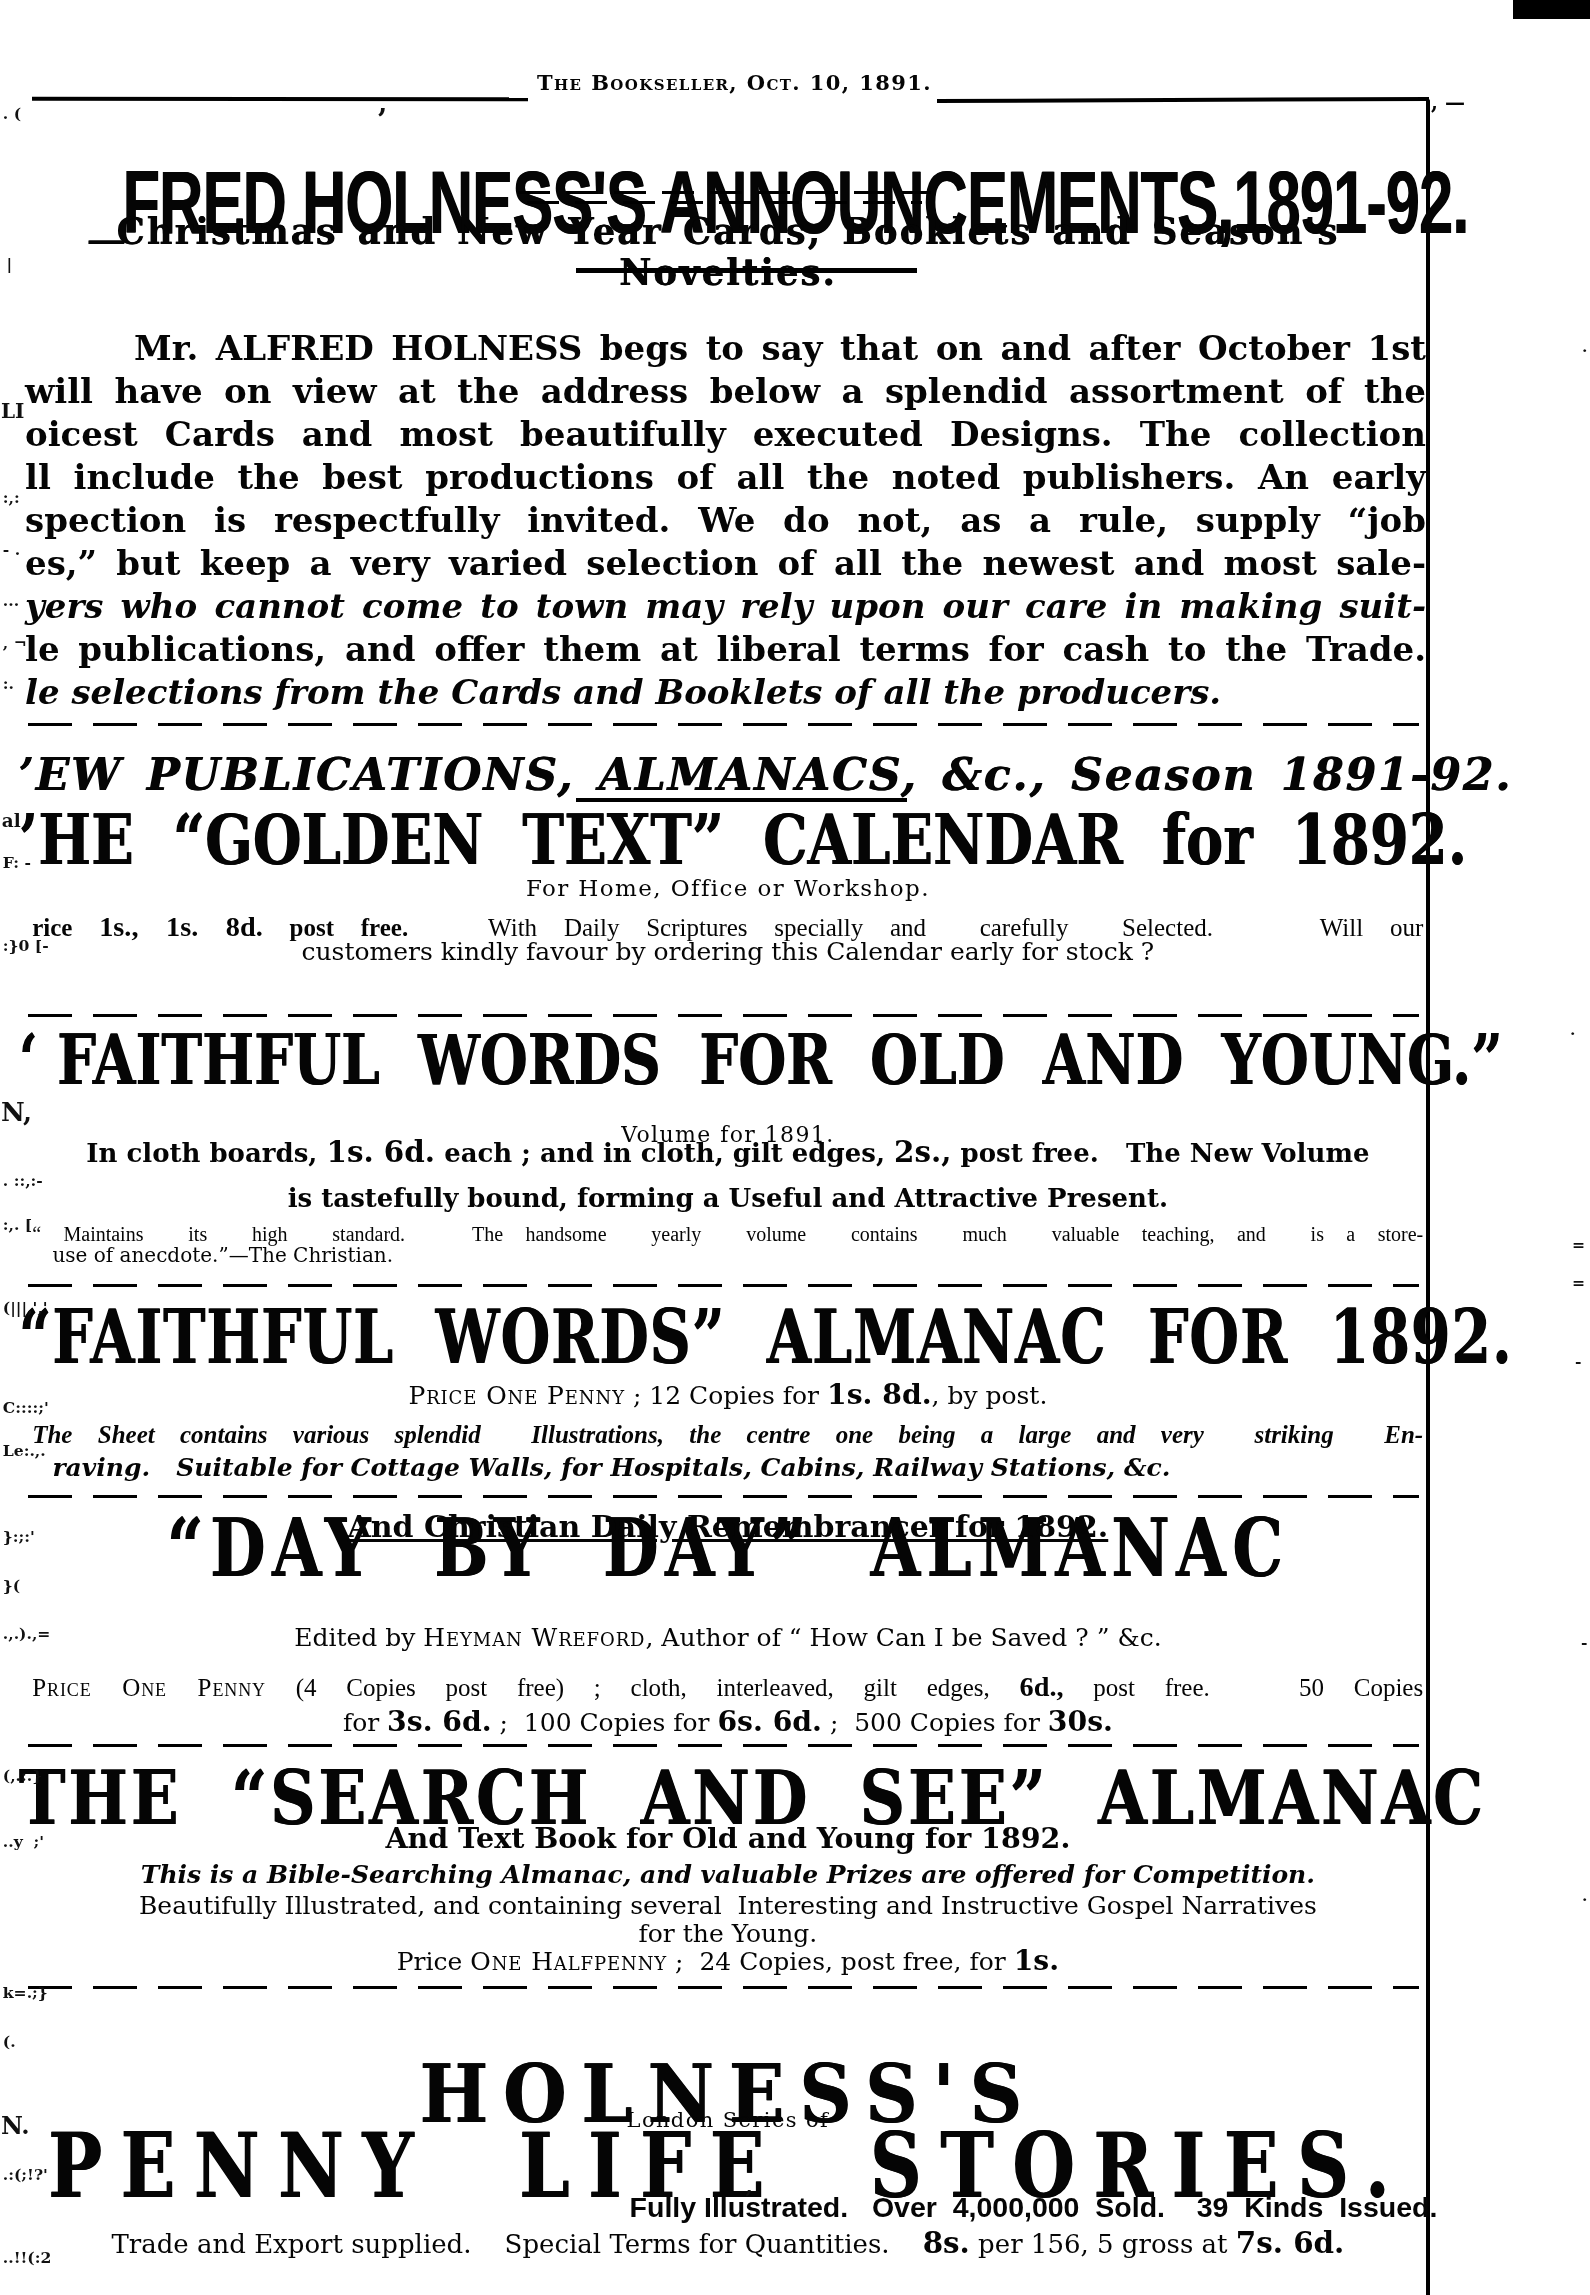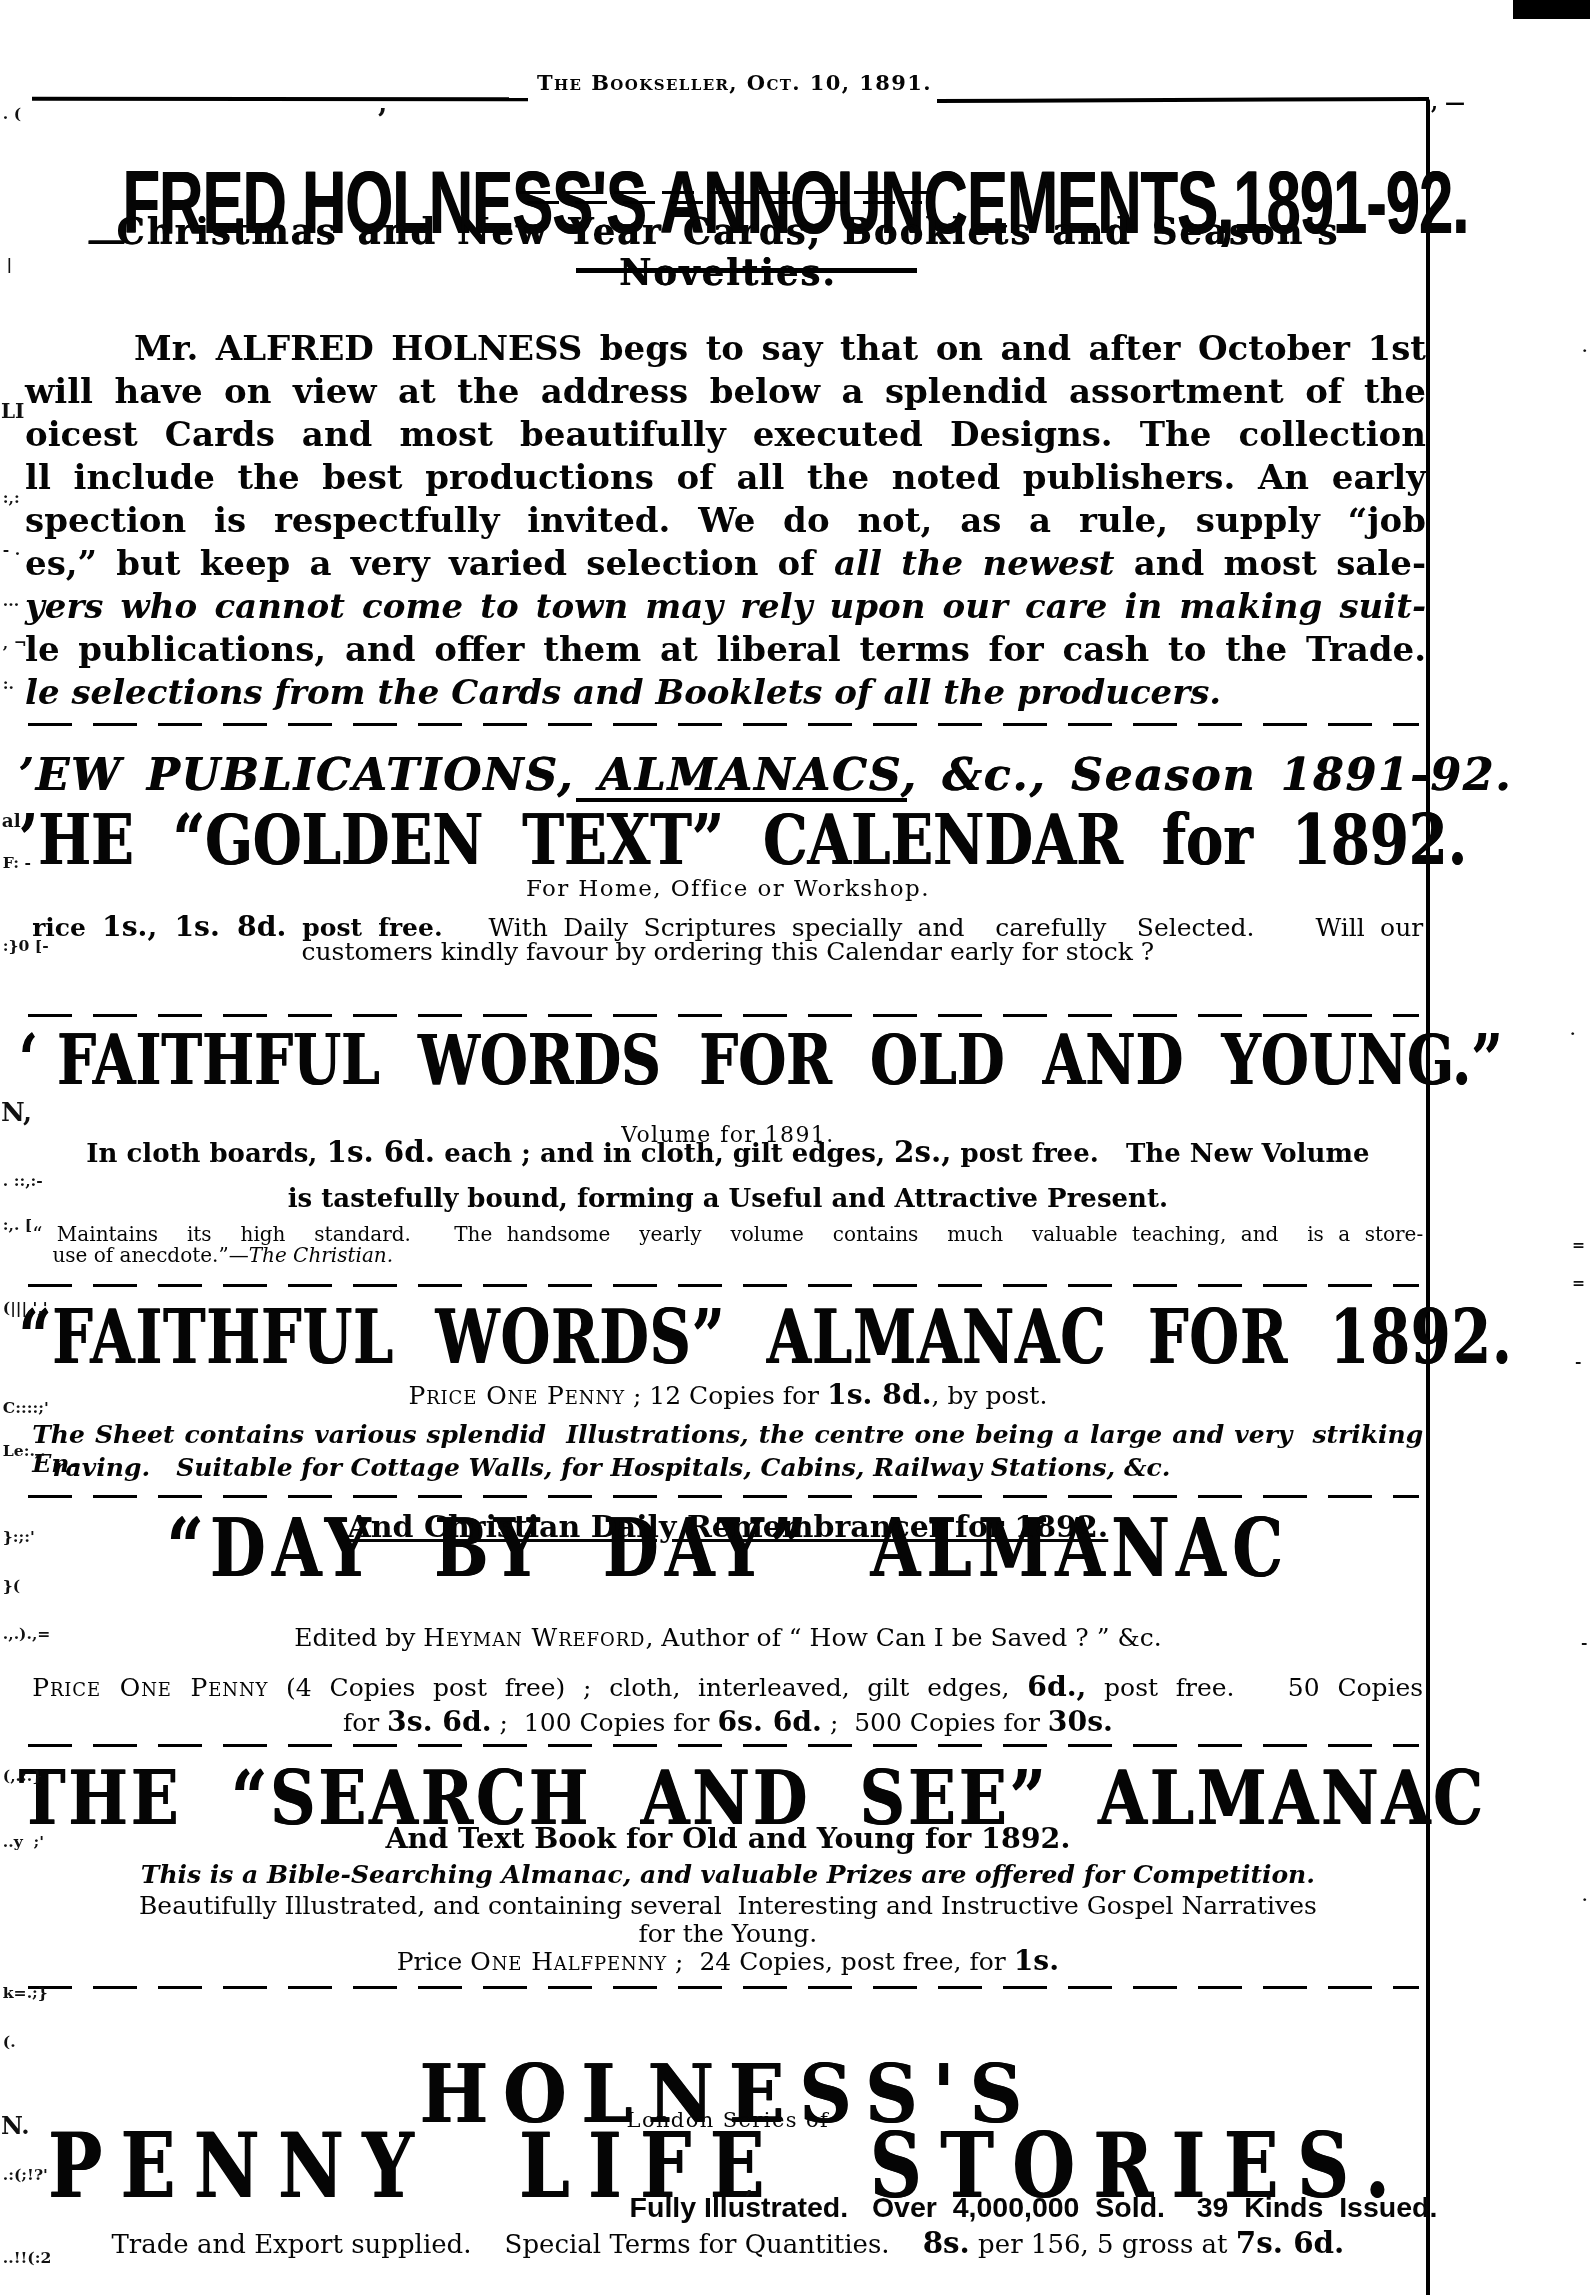--- a/index.html
+++ b/index.html
@@ -51,23 +51,23 @@
   #pl-brand{top:2056px;font-size:73px;line-height:75px;transform:scaleY(1.1);letter-spacing:14.7px;}
   #pl-title{top:2128px;font-size:72px;line-height:75px;transform:scaleY(1.25);letter-spacing:18.4px;}
 
   .smallcaps{font-variant:small-caps;letter-spacing:1.4px;}
   #gt-sub{top:875px;font:400 23px/27.5px "DejaVu Serif",serif;}
   #volume-sub{top:1098px;font:400 22px/27px "DejaVu Serif",serif;margin-top:23px;}
   #pl-series{top:2107px;font:400 21px/26px "DejaVu Serif",serif;}
 
   .notice{position:absolute;left:18.4px;width:1419px;text-align:center;white-space:pre-wrap;
           font:400 25px/29px "DejaVu Serif",serif;}
-  .just{text-align:justify;text-align-last:justify;padding:0 13.8px;width:1391px;}
+  .just{text-align:justify;text-align-last:justify;padding:0 13.8px;width:1391px;font-family:Liberation Serif, serif;}
   .seg-b{font-weight:700;}
-  .seg-i{font-style:italic;}
+  .seg-i{}
   .seg-sc{font-variant:small-caps;letter-spacing:0.9px;}
   .seg-big{font-weight:700;font-size:1.13em;}
 
   #gt-price1{top:912px;}
   #gt-price2{top:937px;}
   #cloth1{top:1137px;font-weight:700;font-size:26px;}
   #cloth2{top:1184px;font-weight:700;font-size:26px;}
   #review1{top:1222px;font-size:20px;line-height:24px;}
   #review2{top:1243px;font-size:20px;line-height:24px;text-align:left;padding-left:34px;text-align-last:auto;}
   #fwa-price{top:1380px;}

